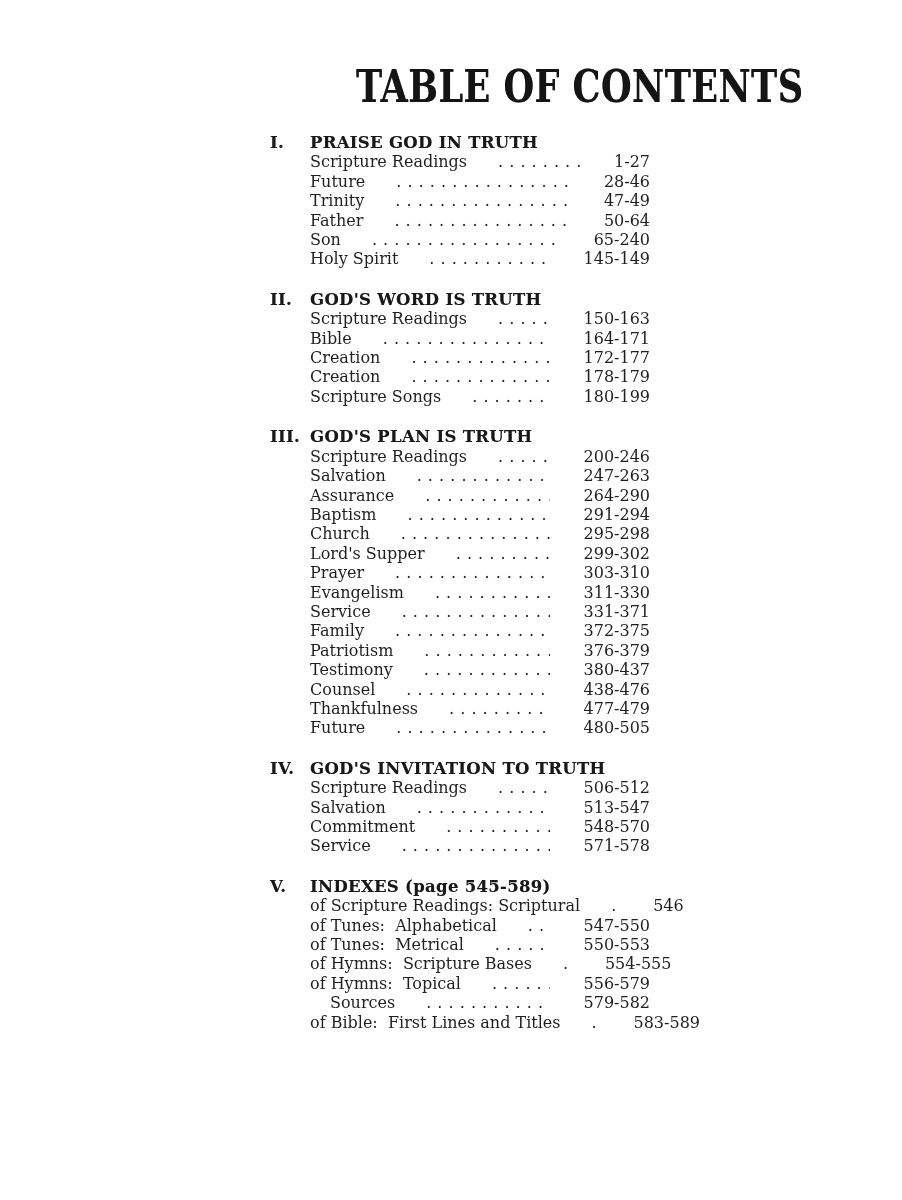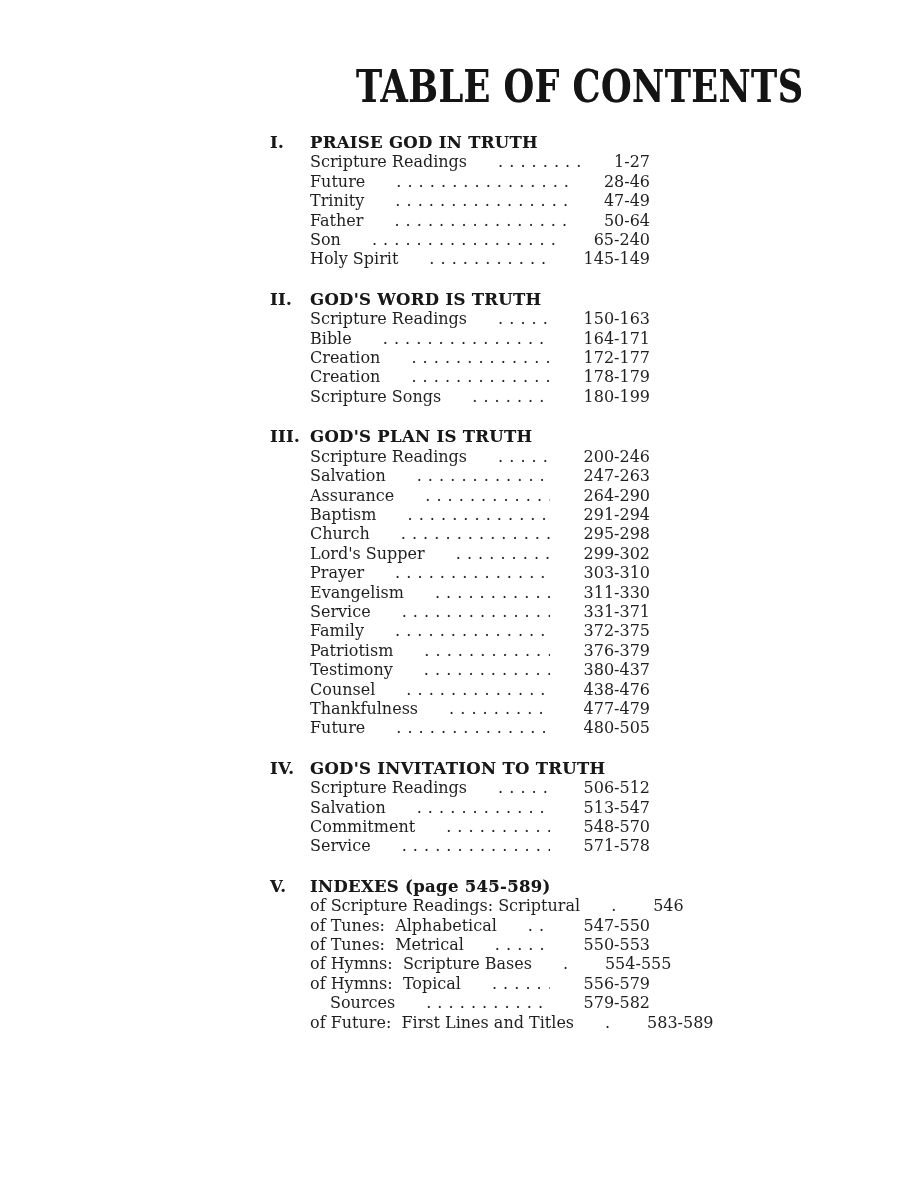--- a/index.html
+++ b/index.html
@@ -318,20 +318,20 @@
             <span class="label">of Hymns:  Topical</span>
             <span class="dots"></span>
             <span class="pages">556-579</span>
           </div>
           <div class="entry indent">
             <span class="label">Sources</span>
             <span class="dots"></span>
             <span class="pages">579-582</span>
           </div>
           <div class="entry">
-            <span class="label">of Future:  First Lines and Titles</span>
+            <span class="label">of Bible:  First Lines and Titles</span>
             <span class="dots"></span>
             <span class="pages">583-589</span>
           </div>
         </div>
       </div>
     </div>
 </div>
 
 </body></html>

